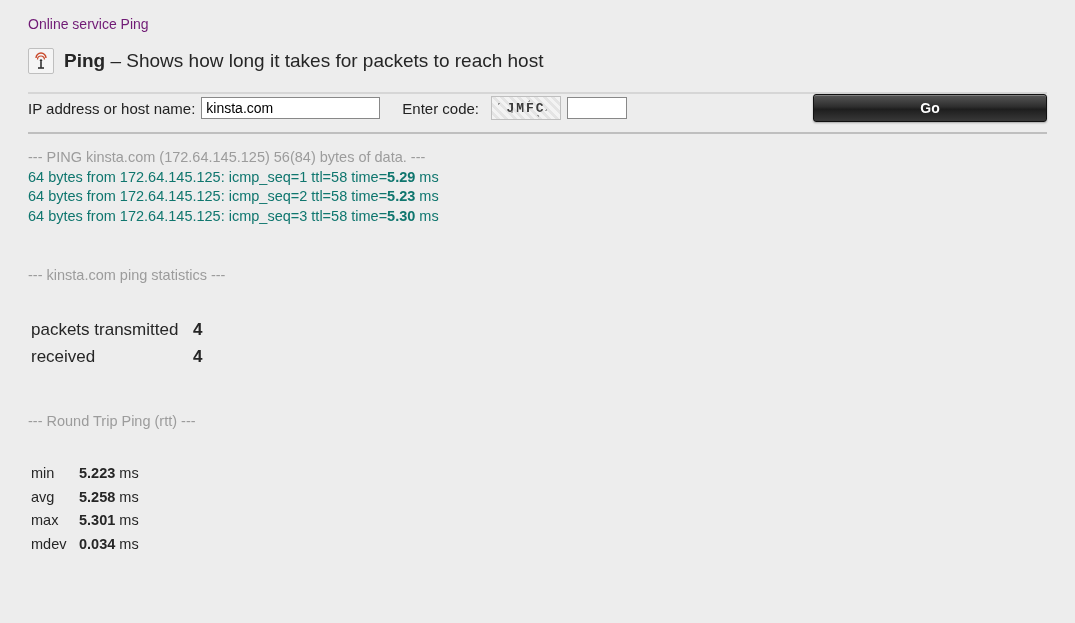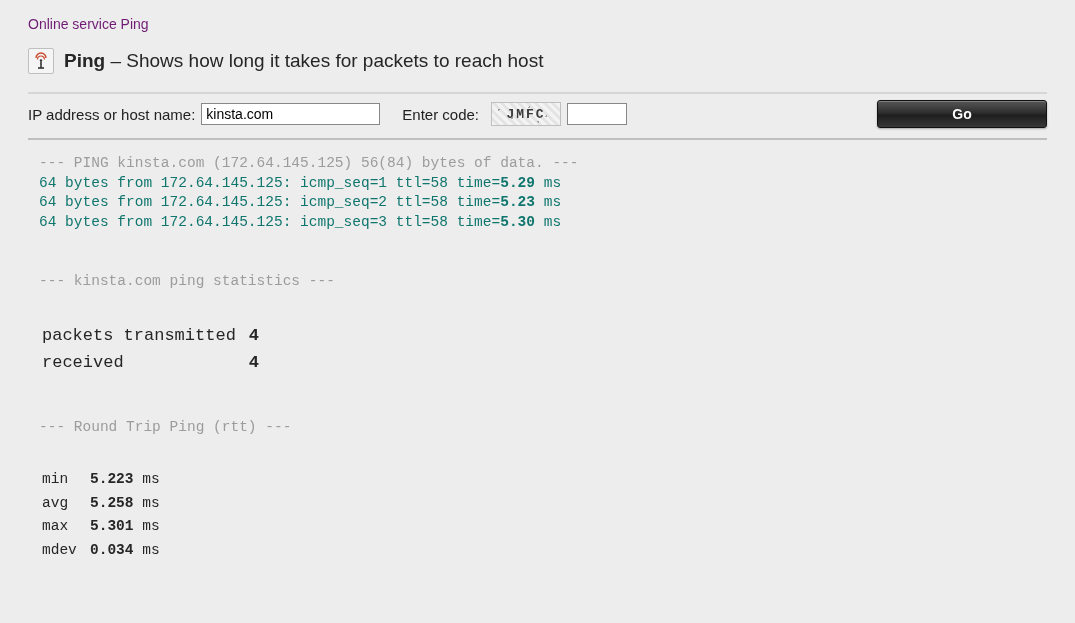--- a/index.html
+++ b/index.html
@@ -35,21 +35,21 @@
     justify-content: center;
     margin-right: 10px;
   }
   .title-text {
     font-size: 19px;
   }
   .title-text .bold { font-weight: bold; }
   .input-bar {
     display: flex;
     align-items: center;
-    padding: 6px 0 10px 0;
+    padding: 0 0 10px 0;
     border-bottom: 2px solid #bfbfbf;
     border-top: 2px solid #d6d6d6;
     margin-bottom: 14px;
   }
   .input-bar label {
     font-size: 15px;
     color: #222;
     margin-right: 6px;
   }
   input[type="text"].host {
@@ -92,36 +92,35 @@
     inset:0;
     background:
       radial-gradient(circle at 10% 30%, rgba(0,0,0,.35) 0 1px, transparent 1px),
       radial-gradient(circle at 30% 70%, rgba(0,0,0,.3) 0 1px, transparent 1px),
       radial-gradient(circle at 55% 20%, rgba(0,0,0,.3) 0 1px, transparent 1px),
       radial-gradient(circle at 80% 60%, rgba(0,0,0,.3) 0 1px, transparent 1px),
       radial-gradient(circle at 68% 85%, rgba(0,0,0,.3) 0 1px, transparent 1px);
   }
   .spacer { flex: 1; }
   .go-btn {
-    width: 170px;
+    width: 234px;
     height: 28px;
     background: linear-gradient(#565656,#2e2e2e 45%,#1e1e1e 55%,#383838);
     border: 1px solid #111;
     border-radius: 3px;
     color: #fff;
     font-weight: bold;
     font-size: 14px;
     cursor: pointer;
     box-shadow: inset 0 1px 0 rgba(255,255,255,.25), 0 1px 2px rgba(0,0,0,.3);
   }
   .results {
     font-size: 14.5px;
     line-height: 1.35;
-    font-family: Liberation Mono, monospace;
-    margin-left: 11px;
+    font-family: Liberation Sans, sans-serif;
   }
   .muted { color: #9c9c9c; }
   .reply-line { color: #0f766e; }
   .bold { font-weight: bold; }
   .section-gap { height: 40px; }
   .section-gap-sm { height: 30px; }
   .stats-table td:first-child { padding-right: 10px; min-width: 160px; }
   .stats-table td { font-size: 17px; }
   .rtt-table td:first-child { padding-right: 4px; min-width: 46px; }
 </style>

